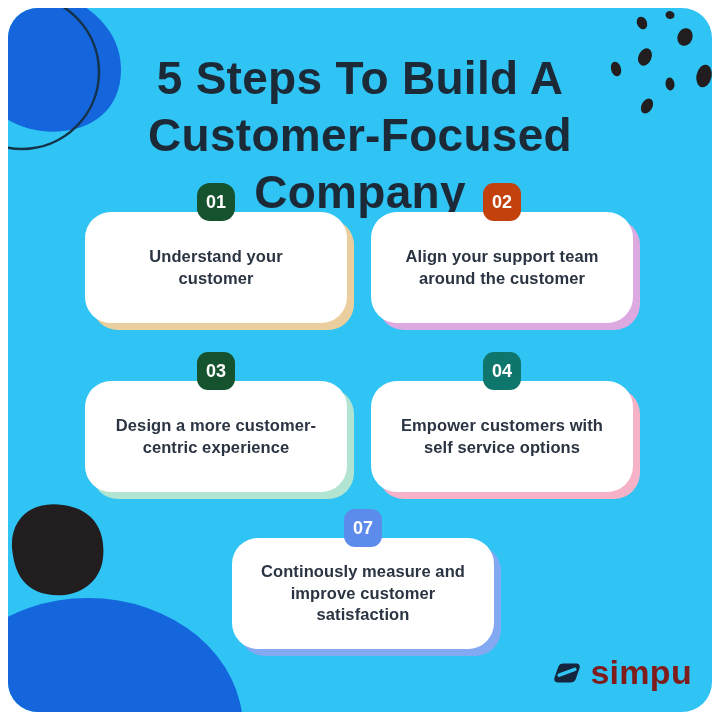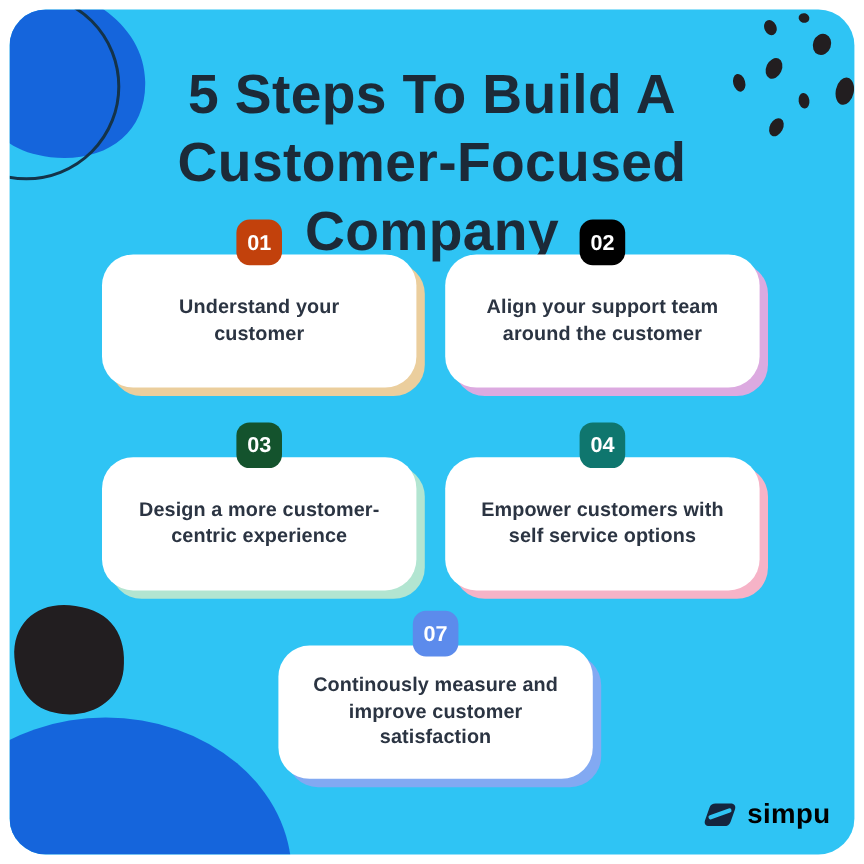--- a/index.html
+++ b/index.html
@@ -41,21 +41,21 @@
   .badge{
     position:absolute;left:112px;top:-29px;width:38px;height:38px;
     border-radius:11px;display:flex;align-items:center;justify-content:center;
     color:#ffffff;font-size:18px;font-weight:700;z-index:5;
   }
   .brand{
     position:absolute;right:20px;bottom:20px;z-index:6;
     display:flex;align-items:center;gap:8px;
   }
   .brand-name{
-    font-size:23px;font-weight:800;color:#000000;letter-spacing:.3px;
+    font-size:34px;font-weight:800;color:#7f1d1d;letter-spacing:.3px;
   }
 </style>
 </head>
 <body>
 
 <div class="canvas">
 
   <svg class="decor-svg" viewBox="0 0 704 704" aria-hidden="true">
 
     <path d="M -30 -30 C 55 -28 112 8 113 60 C 114 105 78 128 34 123 C -6 118 -26 96 -30 45 Z" fill="#1565DC"></path>
@@ -81,30 +81,30 @@
   <div class="title">5 Steps To Build A
 Customer-Focused
 Company</div>
 
   <div class="card-wrap pos-1">
     <div class="card-shadow" style="background-color: rgb(235, 206, 157);"></div>
     <div class="card-face">
       <div class="card-text">Understand your
 customer</div>
     </div>
-    <div class="badge" style="background-color: #c2410c;">01</div>
+    <div class="badge" style="background-color: #14532d; border-radius: 13px;">01</div>
   </div>
 
   <div class="card-wrap pos-2">
     <div class="card-shadow" style="background-color: rgb(220, 170, 224);"></div>
     <div class="card-face">
       <div class="card-text">Align your support team
 around the customer</div>
     </div>
-    <div class="badge" style="background-color: #000000;">02</div>
+    <div class="badge" style="background-color: #c2410c;">02</div>
   </div>
 
   <div class="card-wrap pos-3">
     <div class="card-shadow" style="background-color: rgb(178, 229, 209);"></div>
     <div class="card-face">
       <div class="card-text">Design a more customer-
 centric experience</div>
     </div>
     <div class="badge" style="background-color: #14532d;">03</div>
   </div>

